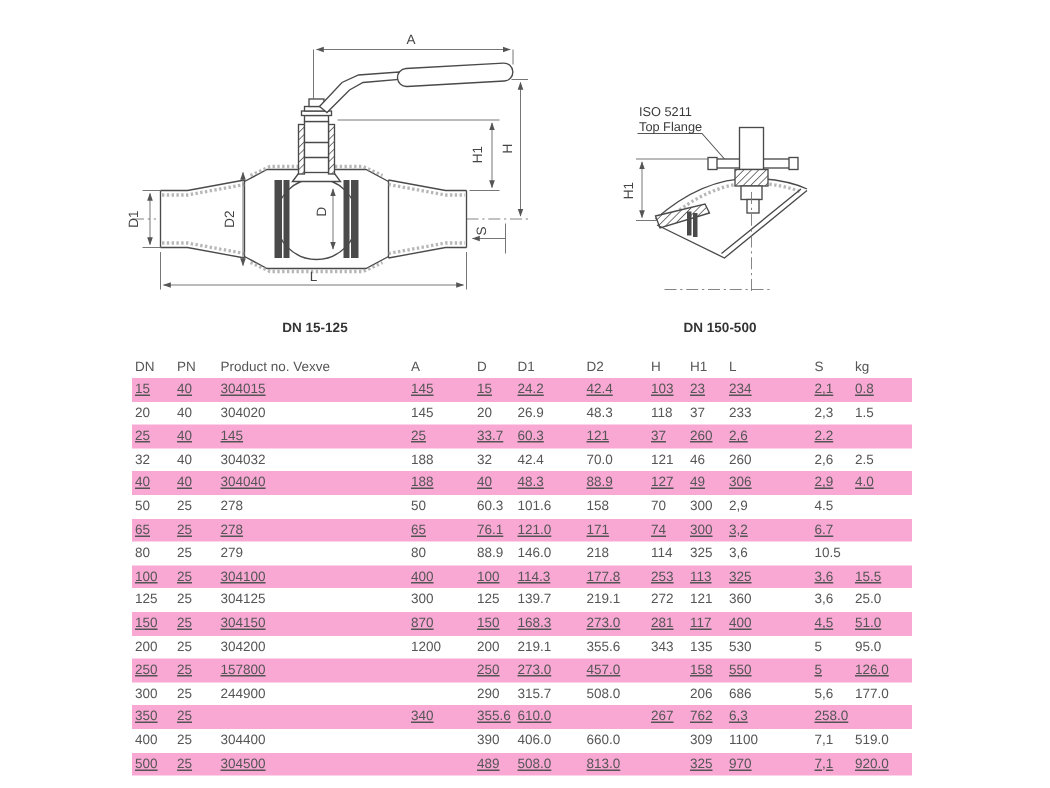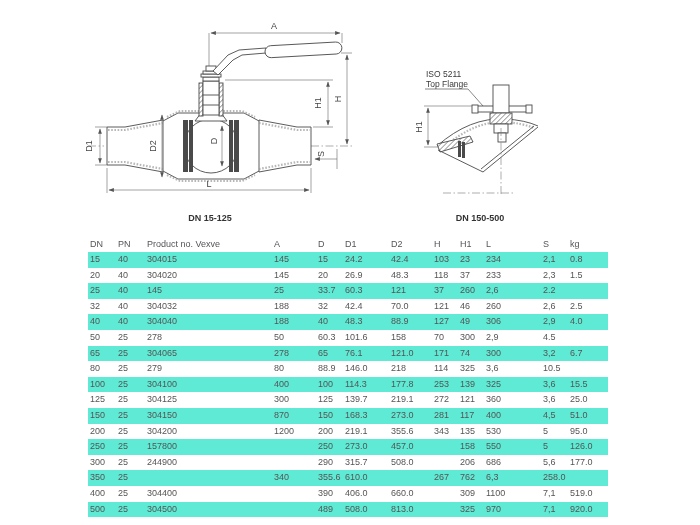--- a/index.html
+++ b/index.html
@@ -7,21 +7,21 @@
           font-family:"Liberation Sans",sans-serif;}
   svg text{font-family:"Liberation Sans",sans-serif;}
   .dims{font-size:9px;fill:#444;}
   .caption{font-size:9px;font-weight:bold;fill:#333;}
   .ann{font-size:8.5px;fill:#3a3a3a;}
   
   .spec-table{position:absolute;left:88px;top:237px;width:520px;font-size:9px;color:#555;}
   .t-row{display:grid;grid-template-columns:28px 29px 127px 44px 27px 46px 43px 26px 26px 57px 27px 40px;
          height:15.6px;line-height:15.6px;}
   .t-row.head{height:15px;line-height:15px;}
-  .t-row.shade{background:#5eead4;}
+  .t-row.shade{background:#f9a8d4;text-decoration:underline;}
   .cell{padding-left:2px;white-space:nowrap;overflow:hidden;}
 </style>
 </head>
 <body>
 
 <div class="canvas">
 
   <svg width="700" height="232" viewBox="0 0 700 232" style="position:absolute;left:0;top:0;">
     <defs>
       <marker id="arr" viewBox="0 0 10 10" refX="9" refY="5" markerWidth="9" markerHeight="9" orient="auto-start-reverse">
@@ -265,21 +265,20 @@
           <div class="cell">101.6</div>
           <div class="cell">158</div>
           <div class="cell">70</div>
           <div class="cell">300</div>
           <div class="cell">2,9</div>
           <div class="cell">4.5</div>
         </div>
         <div class="t-row shade">
           <div class="cell">65</div>
           <div class="cell">25</div>
-          <div class="cell">304065</div>
           <div class="cell">278</div>
           <div class="cell">65</div>
           <div class="cell">76.1</div>
           <div class="cell">121.0</div>
           <div class="cell">171</div>
           <div class="cell">74</div>
           <div class="cell">300</div>
           <div class="cell">3,2</div>
           <div class="cell">6.7</div>
         </div>
@@ -298,21 +297,21 @@
         </div>
         <div class="t-row shade">
           <div class="cell">100</div>
           <div class="cell">25</div>
           <div class="cell">304100</div>
           <div class="cell">400</div>
           <div class="cell">100</div>
           <div class="cell">114.3</div>
           <div class="cell">177.8</div>
           <div class="cell">253</div>
-          <div class="cell">139</div>
+          <div class="cell">113</div>
           <div class="cell">325</div>
           <div class="cell">3,6</div>
           <div class="cell">15.5</div>
         </div>
         <div class="t-row">
           <div class="cell">125</div>
           <div class="cell">25</div>
           <div class="cell">304125</div>
           <div class="cell">300</div>
           <div class="cell">125</div>

